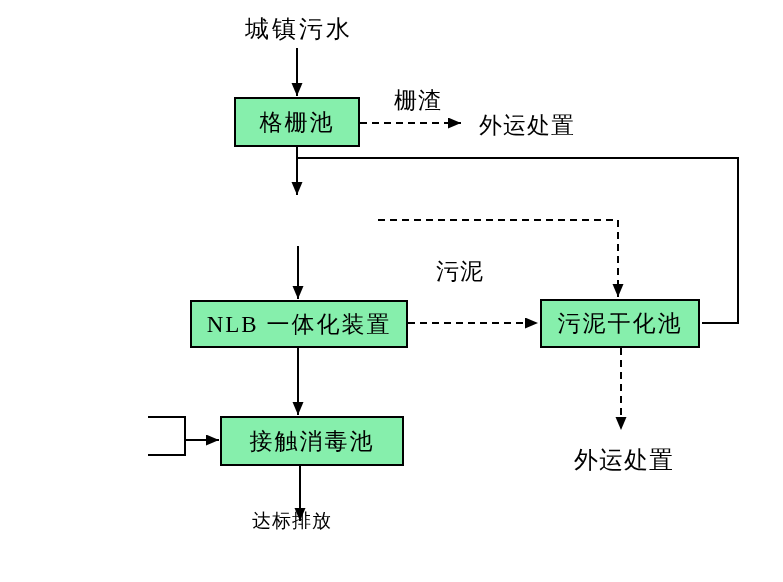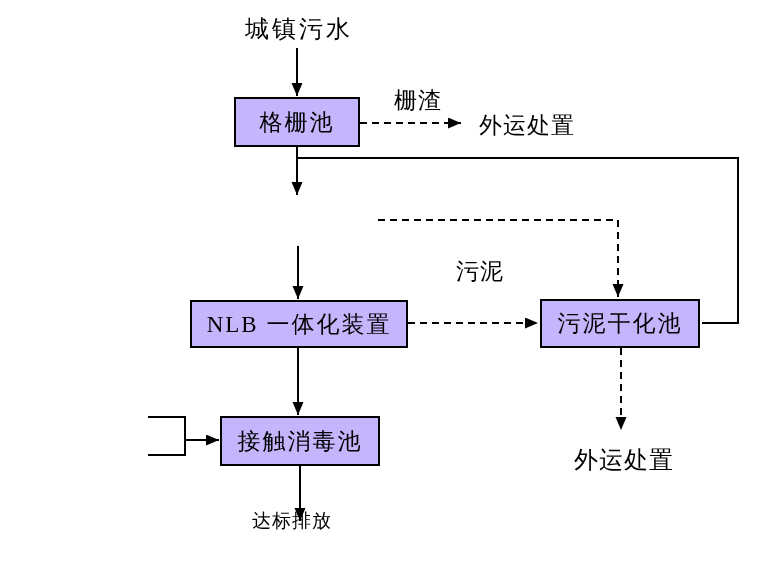--- a/index.html
+++ b/index.html
@@ -6,21 +6,21 @@
   .canvas {
     position:relative; width:783px; height:582px; background:#ffffff;
     font-family:"Liberation Serif","DejaVu Serif",serif; color:#000;
     overflow:hidden;
   }
   .canvas svg { position:absolute; left:0; top:0; }
   .s { stroke:#000000; stroke-width:2; fill:none; }
   .d { stroke:#000000; stroke-width:2; fill:none; stroke-dasharray:7 5; }
   .box {
     position:absolute; box-sizing:border-box; border:2px solid #000000;
-    background:#c4b5fd; display:flex; align-items:center; justify-content:center;
+    background:#86efac; display:flex; align-items:center; justify-content:center;
     font-size:23px; letter-spacing:2px; white-space:nowrap;
   }
   .lbl { position:absolute; font-size:23px; letter-spacing:1px; white-space:nowrap;font-family:Liberation Mono, monospace; }
 </style>
 </head>
 <body>
 
 <div class="canvas">
 
   <svg width="783" height="582" viewBox="0 0 783 582">
@@ -52,31 +52,31 @@
 
 
   <div class="box" style="left:190px;top:300px;width:218px;height:48px">
     <span>NLB 一体化装置</span>
   </div>
 
   <div class="box" style="left:540px;top:299px;width:160px;height:49px">
     <span>污泥干化池</span>
   </div>
 
-  <div class="box" style="left:220px;top:416px;width:160px;height:50px">
+  <div class="box" style="left:220px;top:416px;width:184px;height:50px">
     <span>接触消毒池</span>
   </div>
 
   <div class="lbl" style="left:245px;top:13px;font-size:24px;letter-spacing:3px">城镇污水</div>
 
   <div class="lbl" style="left:394px;top:85px">栅渣</div>
 
   <div class="lbl" style="left:479px;top:110px">外运处置</div>
 
-  <div class="lbl" style="left:456px;top:256px">污泥</div>
+  <div class="lbl" style="left:436px;top:256px">污泥</div>
 
 
 
   <div class="lbl" style="left:574px;top:444px;font-size:24px">外运处置</div>
 
   <div class="lbl" style="left:252px;top:508px;font-size:19px">达标排放</div>
 
 </div>
 
 </body></html>

